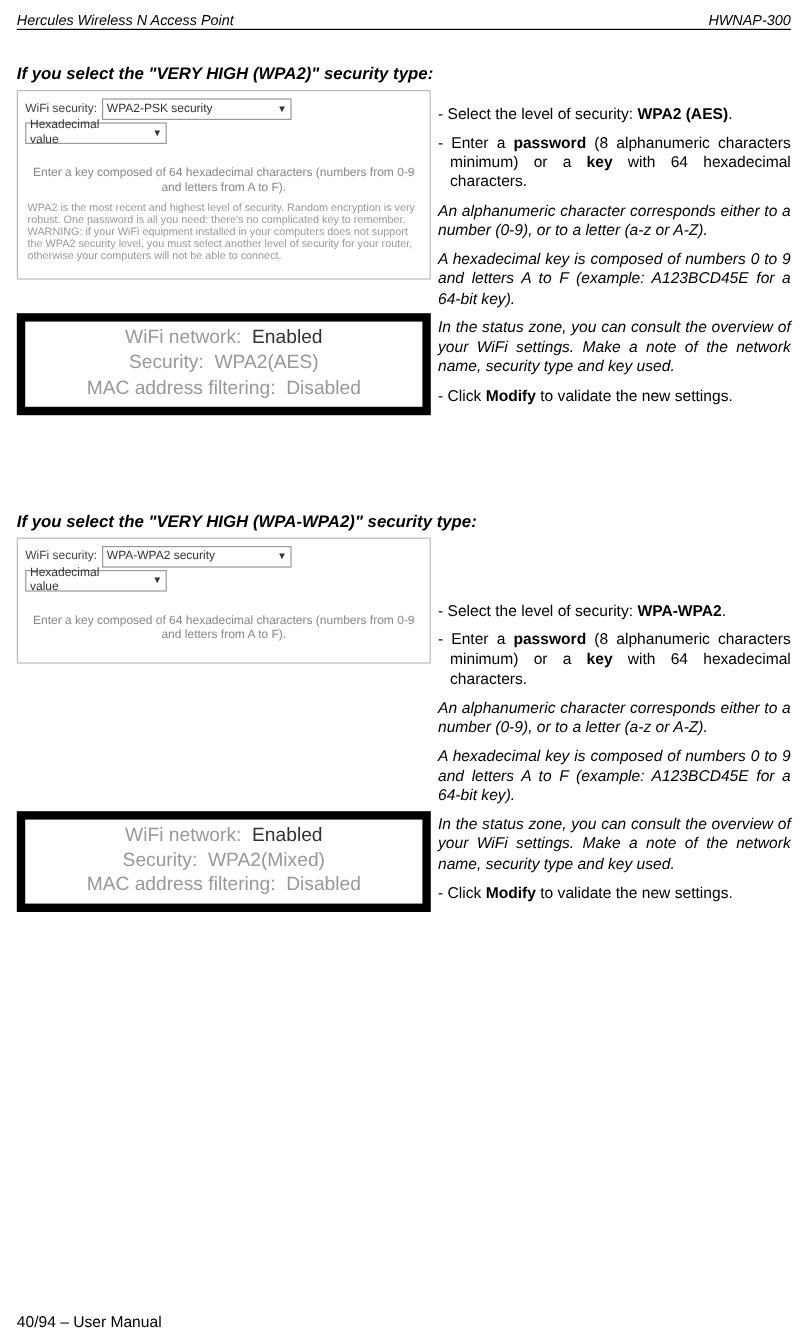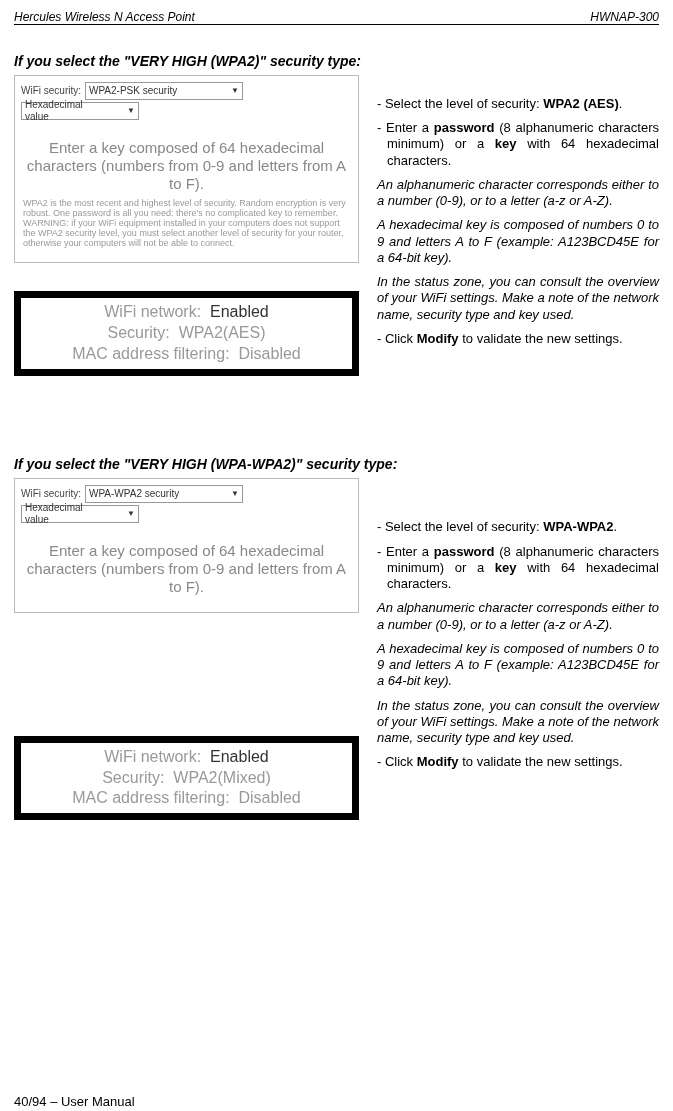--- a/index.html
+++ b/index.html
@@ -27,54 +27,54 @@
     margin-bottom: 28px;
   }
   .sec-title {
     font-style: italic;
     font-weight: bold;
     font-size: 14px;
     margin: 20px 0 6px 0;
   }
   .row {
     display: flex;
-    align-items: center;
+    align-items: flex-end;
   }
   .imgcol {
     width: 345px;
     flex-shrink: 0;
     padding-right: 6px;
   }
   .txtcol {
     flex: 1;
     font-size: 13px;
     line-height: 1.25;
     text-align: justify;
   }
-  .txtcol p { margin: 0 0 8px 12px; }
+  .txtcol p { margin: 0 0 8px 0; }
   .txtcol .italic { font-style: italic; }
   .txtcol .hang { padding-left: 10px; text-indent: -10px; }
   .screenshot {
     border: 1px solid #bbb;
     background: #fff;
     font-size: 10px;
     color: #555;
     padding: 4px 6px 10px 6px;
     margin-bottom: 28px;
     line-height: 1.2;
   }
   .ss-row { display: flex; align-items: center; margin: 2px 0; }
   .lbl { color:#444; margin-right:4px; }
   .dropdown {
     display:inline-flex; align-items:center; justify-content:space-between;
     border:1px solid #999; background:#fff; height:16px; padding:0 3px;
     font-size:10px; color:#333;gap:22px;
   }
   .dropdown .arrow { margin-left:4px; font-size:8px; color:#333;}
-  .ss-sub { color:#888; font-size:15px; text-align:center; margin:19px 4px 6px 4px; }
+  .ss-sub { color:#888; font-size:10px; text-align:center; margin:19px 4px 6px 4px; }
   .ss-para { color:#999; font-size:9px; line-height:1.1; margin:4px 2px; text-align:left;}
   .statusbox {
     border:7px solid #000000;
     background:#fff;
     font-size:16px;
     color:#999;
     padding:4px 6px;
     text-align:center;
     line-height:1.3;
   }

